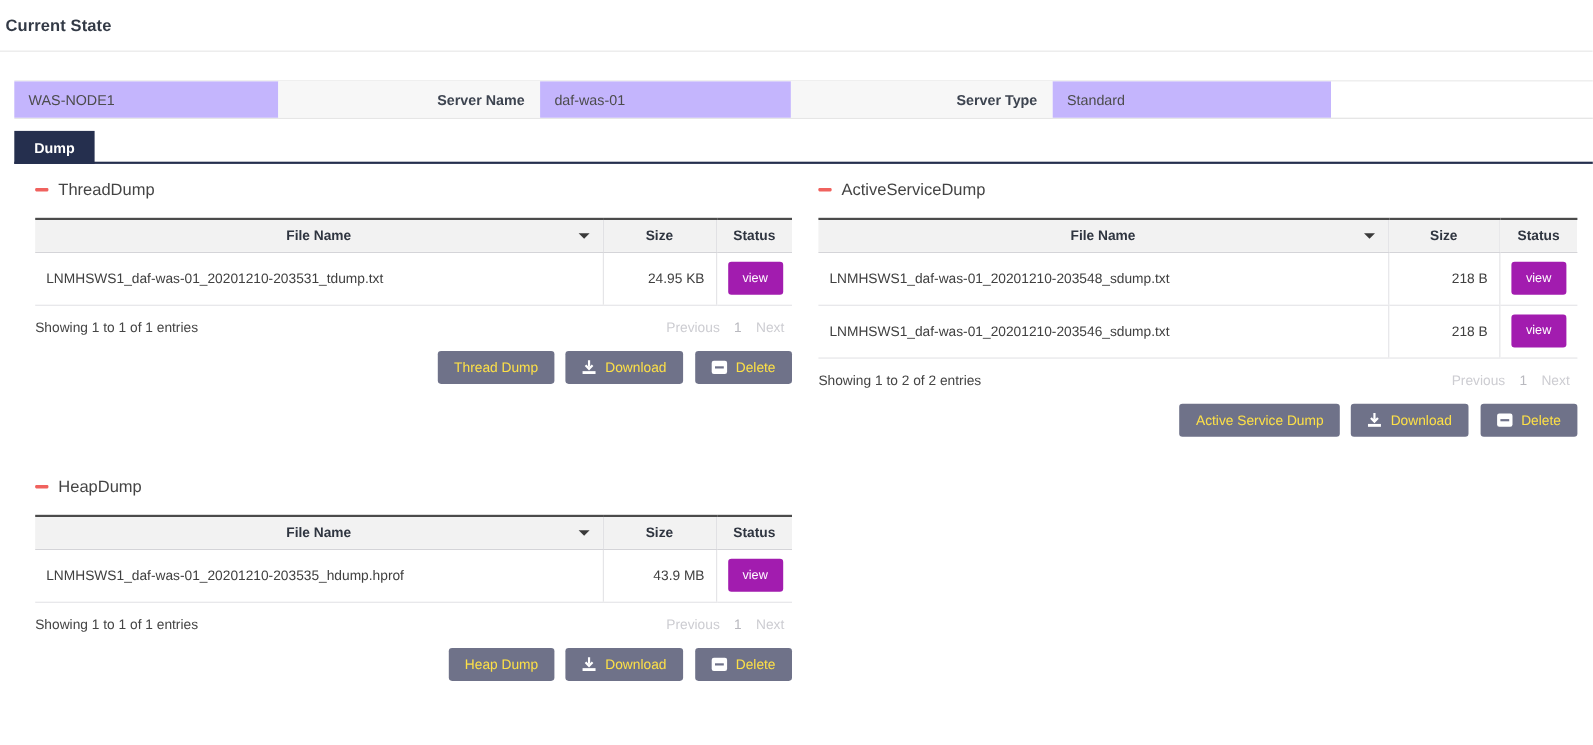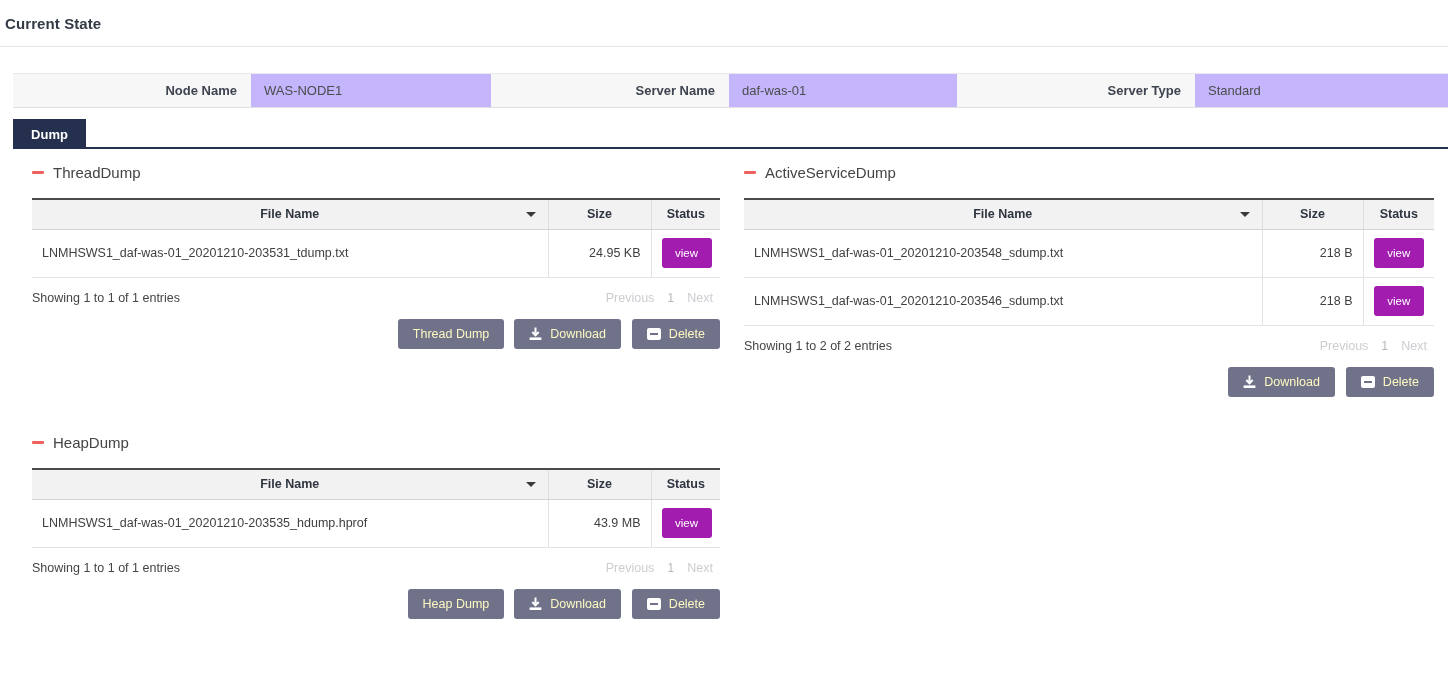--- a/index.html
+++ b/index.html
@@ -186,21 +186,21 @@
     align-items: center;
     justify-content: flex-end;
     margin-top: 9px;
   }
   .btn {
     display: inline-flex;
     align-items: center;
     justify-content: center;
     height: 30px;
     background: #6f7289;
-    color: #fef9c3;
+    color: #fde047;
     border: none;
     border-radius: 3px;
     font-size: 12.5px;
     font-family: "Liberation Sans", sans-serif;
     padding: 0 15px;
     cursor: pointer;
     white-space: nowrap;
   }
   .btn + .btn { margin-left: 10px; }
   .btn-sep { width: 11px; }
@@ -231,21 +231,20 @@
 </style>
 </head>
 <body>
 
 <div class="page-header">
   <div class="page-title">Current State</div>
 </div>
 
 <div class="info-bar">
   <div class="info-cell">
-    <div class="info-label ic1-label">Node Name</div>
     <div class="info-value ic1-value">WAS-NODE1</div>
   </div>
   <div class="info-cell">
     <div class="info-label ic2-label">Server Name</div>
     <div class="info-value ic2-value">daf-was-01</div>
   </div>
   <div class="info-cell">
     <div class="info-label ic3-label">Server Type</div>
     <div class="info-value ic3-value">Standard</div>
   </div>
@@ -361,20 +360,21 @@
   <div class="table-footer">
     <div class="showing-text">Showing 1 to 2 of 2 entries</div>
     <div class="pager">
       <span>Previous</span>
       <span class="page-num">1</span>
       <span>Next</span>
     </div>
   </div>
 
   <div class="action-row">
+    <button class="btn">Active Service Dump</button>
     <button class="btn">
       <span class="ico">
         <svg width="13" height="14" viewBox="0 0 13 14" aria-hidden="true">
           <path d="M6.5 0.5 L6.5 6.5 M3.3 5.0 L6.5 8.4 L9.7 5.0" stroke="#ffffff" stroke-width="2" fill="none"></path>
           <rect x="0.6" y="10.4" width="11.8" height="2.6" fill="#ffffff"></rect>
         </svg>
       </span>
       <span>Download</span>
     </button>
     <span class="btn-sep"></span>

